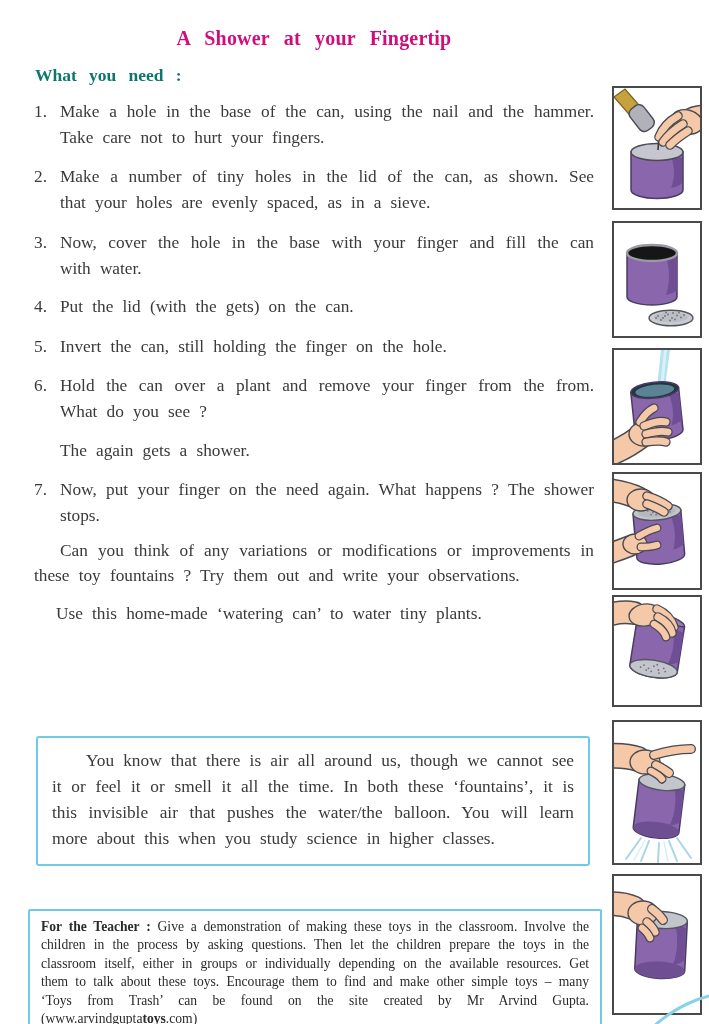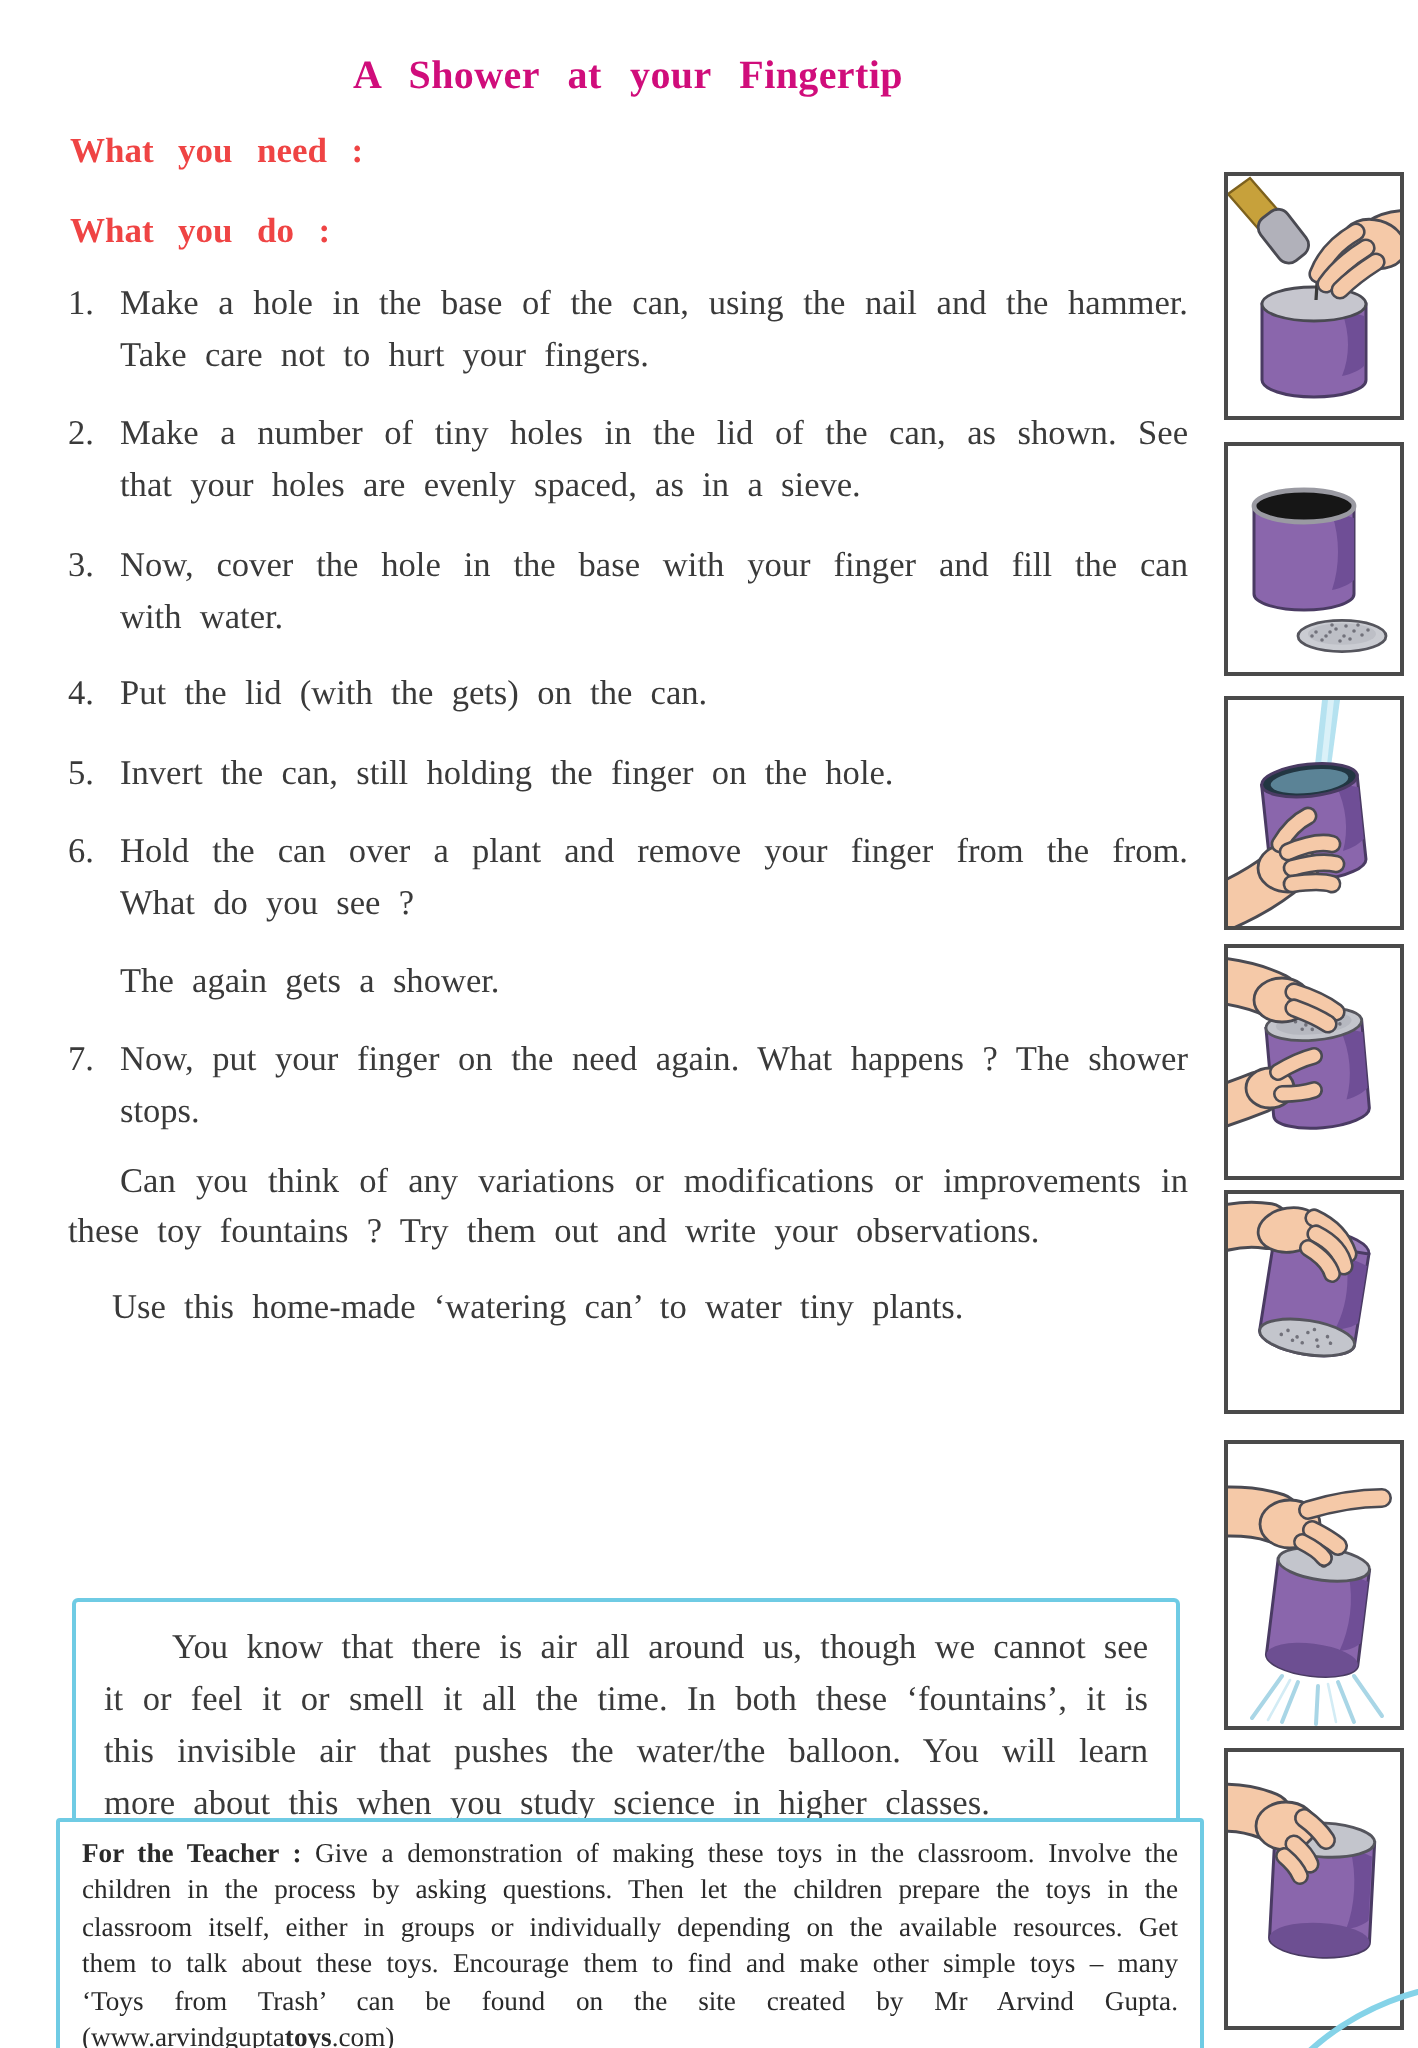--- a/index.html
+++ b/index.html
@@ -2,33 +2,33 @@
 <html><head>
 <meta charset="utf-8">
 <style>
   html,body{margin:0;padding:0;background:#fff;}
   .page{position:relative;width:709px;height:1024px;background:#ffffff;overflow:hidden;
         font-family:"Liberation Serif",serif;color:#3a3a3a;}
   
   .text-col{position:absolute;left:34px;top:0;width:560px;font-family:Liberation Serif, serif;}
   .title{margin:27px 0 0 0;font-size:20px;font-weight:bold;color:#d00d7b;
          text-align:center;word-spacing:0.45em;letter-spacing:0.2px;}
-  .subhead{margin:15px 0 0 1px;font-size:17.5px;font-weight:bold;color:#ef4444;
+  .subhead{margin:15px 0 0 1px;font-size:17.5px;font-weight:bold;color:#0f766e;
            word-spacing:0.45em;}
   .subhead.do{margin-top:19px;}
   .body-text{font-size:17.3px;line-height:26px;word-spacing:0.28em;text-align:justify;}
   .materials{margin:9px 0 0 0;}
   .step{display:flex;margin-top:13px;}
   .step-num{width:26px;flex:none;font-size:17.3px;line-height:26px;}
   .step-text{flex:1;}
   .answer{margin:13px 0 0 26px;}
   .use-para{margin:13px 0 0 0;text-indent:22px;}
   .var-para{margin:9px 0 0 0;line-height:25px;text-indent:26px;}
   
-  .info-box{position:absolute;left:36px;top:799px;width:554px;box-sizing:border-box;
+  .info-box{position:absolute;left:36px;top:736px;width:554px;box-sizing:border-box;
             border:2px solid #6fcbe4;border-radius:3px;padding:10px 14px 12px 14px;
             background:#fff;}
   .info-box p{margin:0;font-size:17.3px;line-height:26px;word-spacing:0.28em;
               text-align:justify;text-indent:34px;}
   .teacher-box{position:absolute;left:28px;top:909px;width:574px;box-sizing:border-box;
                border:2px solid #6fcbe4;border-radius:2px;padding:7px 11px;height:130px;
                background:#fff;}
   .teacher-box p{margin:0;font-size:13.6px;line-height:18.4px;color:#2a2a2a;
                  word-spacing:0.22em;text-align:justify;}
   
@@ -45,21 +45,20 @@
 </head>
 <body>
 
 <div class="page">
 
   <div class="text-col">
     <h1 class="title">A Shower at your Fingertip</h1>
 
     <h2 class="subhead">What you need :</h2>
 
-    <h2 class="subhead do">What you do :</h2>
 
     <div class="step">
       <span class="step-num">1.</span>
       <span class="step-text body-text">Make a hole in the base of the can, using the nail and the hammer. Take care not to hurt your fingers.</span>
     </div>
     <div class="step">
       <span class="step-num">2.</span>
       <span class="step-text body-text">Make a number of tiny holes in the lid of the can, as shown. See that your holes are evenly spaced, as in a sieve.</span>
     </div>
     <div class="step" style="margin-top:14px;">

